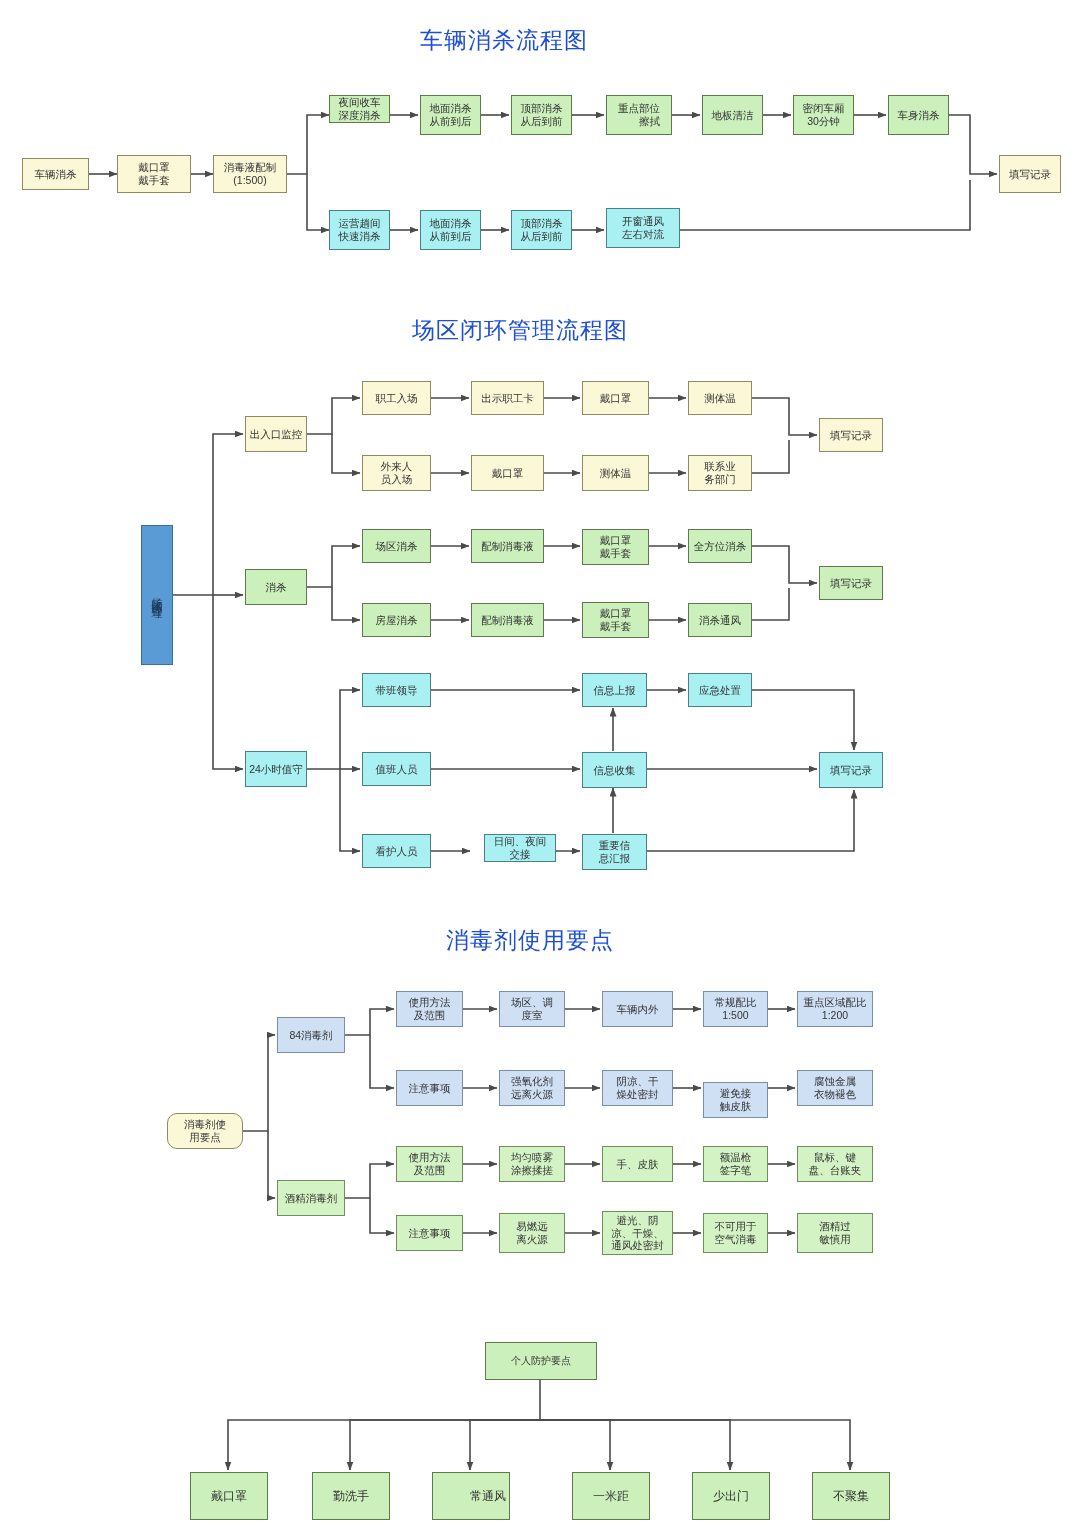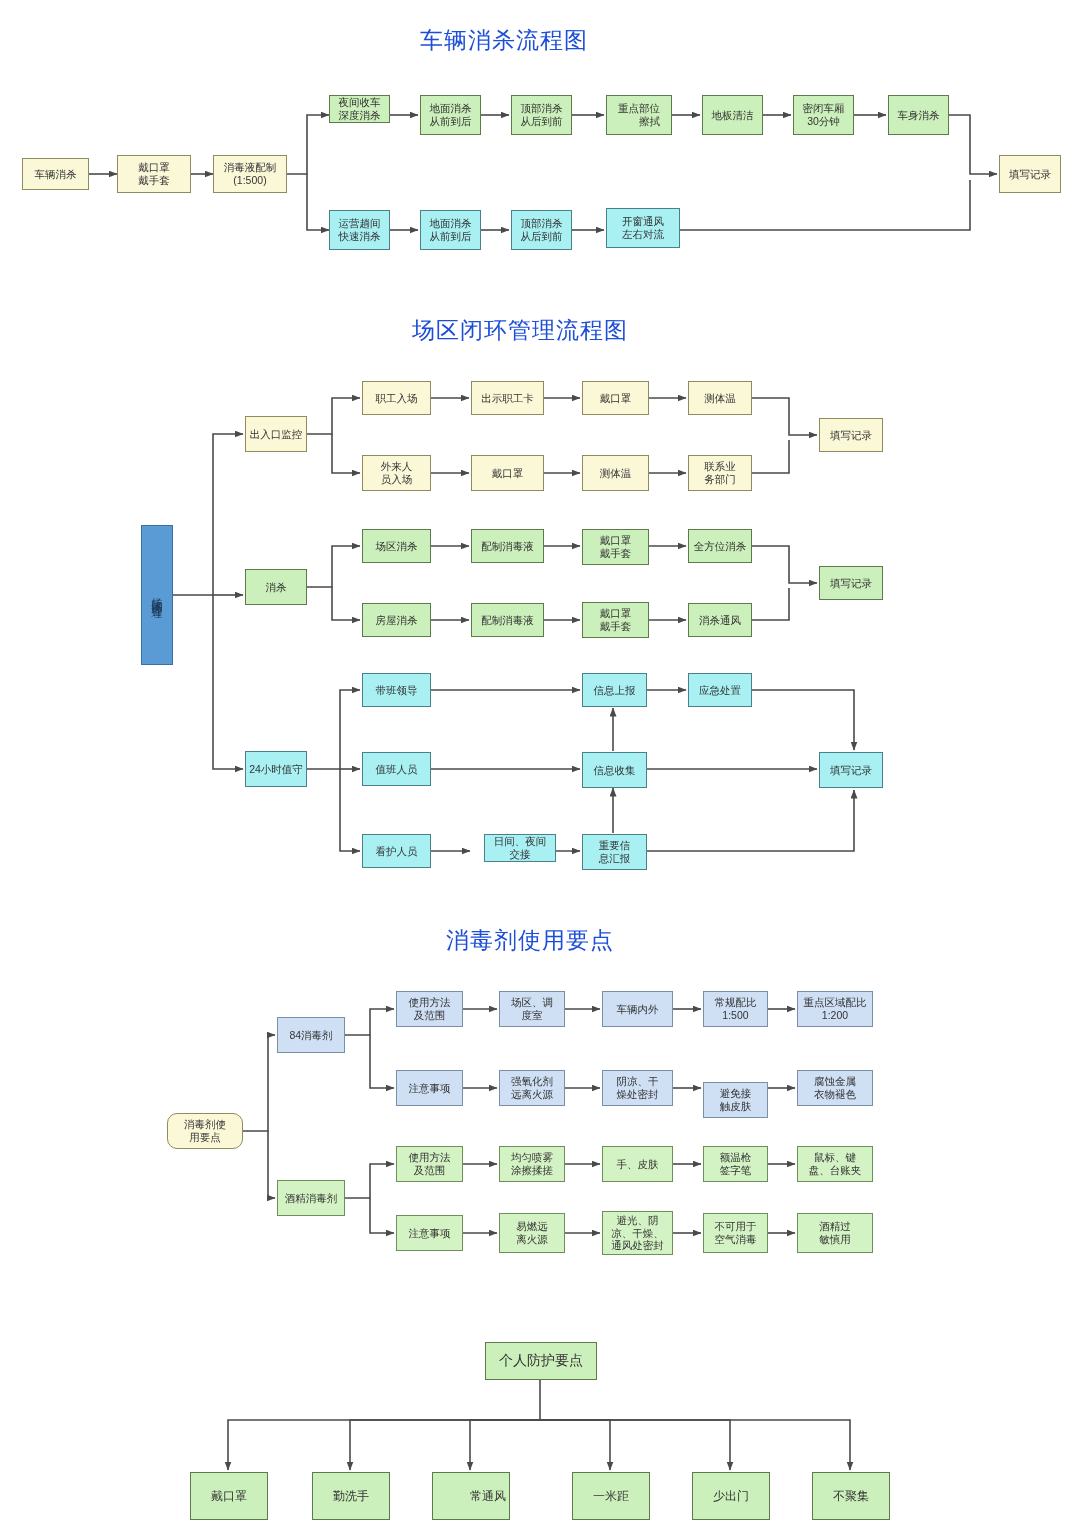--- a/index.html
+++ b/index.html
@@ -8,21 +8,21 @@
   svg.wires{position:absolute;left:0;top:0;width:1080px;height:1540px;pointer-events:none;}
   .title{position:absolute;font-size:23px;color:#1d4ed8;font-weight:normal;white-space:nowrap;letter-spacing:1px;}
   .node{position:absolute;box-sizing:border-box;border:1px solid #7a7a5a;display:flex;align-items:center;justify-content:center;text-align:center;font-size:10.5px;line-height:1.22;color:#333;padding:1px 2px;}
   .yellow{background:#fbf8d8;border-color:#8e8c5e;}
   .green{background:#ccf0bb;border-color:#5e7a4a;}
   .green2{background:#d4f3c4;border-color:#6f8f58;}
   .cyan{background:#a9f0f3;border-color:#4a8189;}
   .blue{background:#cfe0f5;border-color:#7a8ea6;}
   .bluedark{background:#5b9bd5;border-color:#3a6f9f;color:#1d3b5c;}
   .vtext{writing-mode:vertical-rl;text-orientation:upright;letter-spacing:2px;line-height:1.1;font-size:11px;}
-  .big{font-size:14px;}
+  .big{font-size:10px;}
   .mid{font-size:12px;}
 </style>
 </head>
 <body>
 
 <div class="canvas">
 
   <svg class="wires" viewBox="0 0 1080 1540">
     <defs>
       <marker id="ah" markerWidth="9" markerHeight="7" refX="8.5" refY="3.5" orient="auto" markerUnits="userSpaceOnUse">

